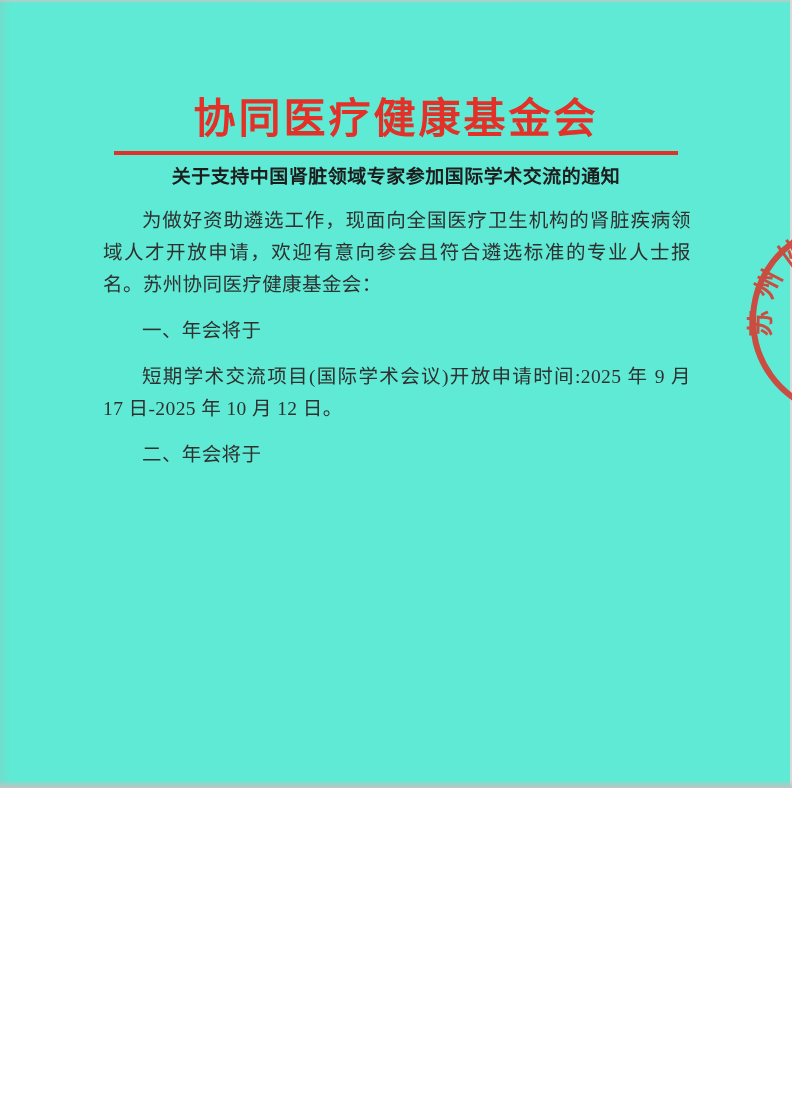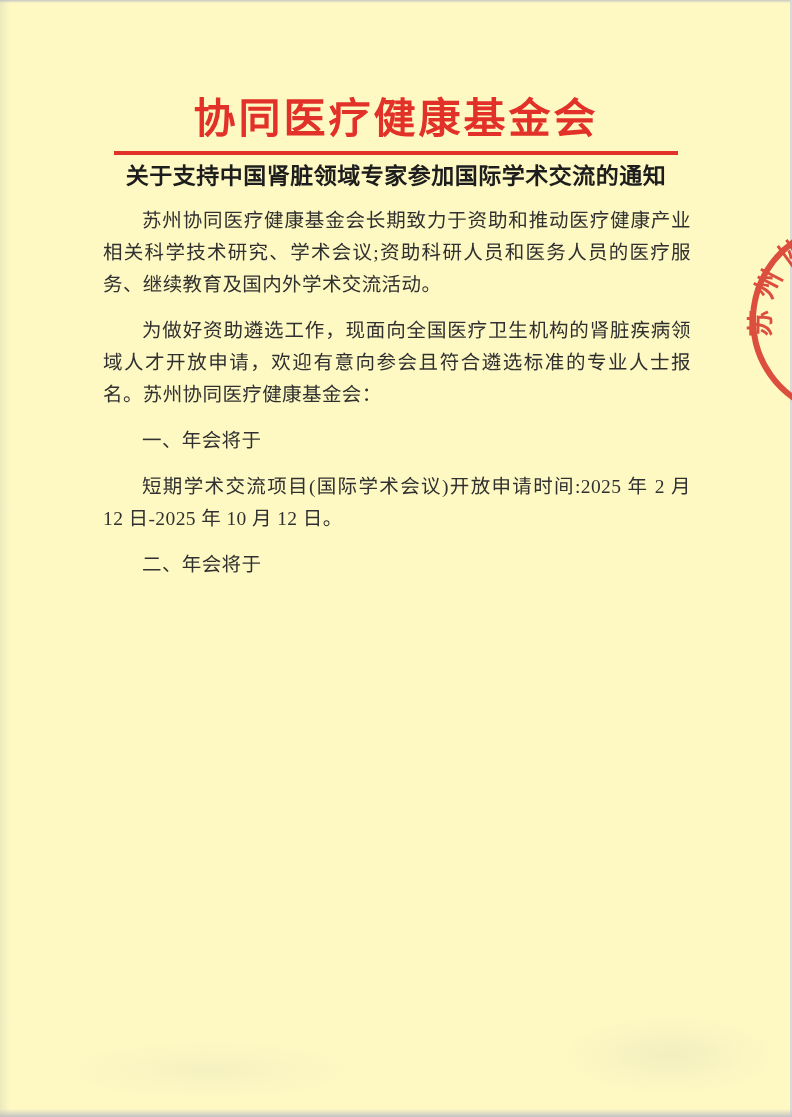--- a/index.html
+++ b/index.html
@@ -1,21 +1,21 @@
 <!DOCTYPE html>
 <html lang="zh-CN"><head>
 <meta charset="utf-8">
 <style>
   html, body { margin: 0; padding: 0; background: #ffffff; }
   .page {
     position: relative;
     width: 792px;
-    height: 1117px;
+    height: 788px;
     margin: 0 auto;
-    background: #fef9c3;
+    background: #5eead4;
     overflow: hidden;
     font-family: "Liberation Serif", "DejaVu Serif", serif;
   }
   
   .edge-top    { position:absolute; top:0; left:0; right:0; height:3px;
                  background: linear-gradient(#c7c7c7, rgba(230,230,230,0)); }
   .edge-right  { position:absolute; top:0; right:0; bottom:0; width:2px; background:#d9d9d9; }
   .edge-bottom { position:absolute; bottom:0; left:0; right:0; height:8px;
                  background: linear-gradient(rgba(250,250,250,0), #c3c3c3); }
   .edge-left   { position:absolute; top:0; left:0; bottom:0; width:10px;
@@ -44,21 +44,21 @@
     line-height: 26px;
     margin-top: 2px;
   }
   .rule {
     width: 564px;
     height: 4px;
     margin: 5px auto 0 auto;
   }
   .doc-title {
     text-align: center;
-    font-size: 23px;
+    font-size: 19px;
     font-weight: 700;
     color: #1d1d1d;
     letter-spacing: 0.5px;
     margin-top: 6px;
     line-height: 32px;
   }
 
   
   .doc-body {
     position: relative;
@@ -96,24 +96,23 @@
   <div class="edge-right"></div>
   <div class="edge-bottom"></div>
   <div class="smudge-1"></div>
   <div class="smudge-2"></div>
 
   <div class="org-cn" style="color: rgb(226, 49, 40);">协同医疗健康基金会</div>
   <div class="rule" style="background: rgb(226, 49, 40);"></div>
   <div class="doc-title">关于支持中国肾脏领域专家参加国际学术交流的通知</div>
 
   <div class="doc-body">
-      <div class="para">苏州协同医疗健康基金会长期致力于资助和推动医疗健康产业相关科学技术研究、学术会议;资助科研人员和医务人员的医疗服务、继续教育及国内外学术交流活动。</div>
       <div class="para">为做好资助遴选工作，现面向全国医疗卫生机构的肾脏疾病领域人才开放申请，欢迎有意向参会且符合遴选标准的专业人士报名。苏州协同医疗健康基金会：</div>
       <div class="sec-heading">一、年会将于</div>
-      <div class="para">短期学术交流项目(国际学术会议)开放申请时间:2025 年 2 月 12 日-2025 年 10 月 12 日。</div>
+      <div class="para">短期学术交流项目(国际学术会议)开放申请时间:2025 年 9 月 17 日-2025 年 10 月 12 日。</div>
       <div class="sec-heading">二、年会将于</div>
     </div>
 
   <svg class="seal" viewBox="0 0 202 202" width="202" height="202" aria-hidden="true">
     <circle cx="101" cy="101" r="95" fill="none" stroke-width="6" stroke="#d8382d"></circle>
     <defs>
       <path id="sealArc" d="M 23,101 A 78,78 0 1,1 179,101 A 78,78 0 1,1 23,101"></path>
     </defs>
     <text font-size="27" font-weight="bold" letter-spacing="9" font-family="Liberation Sans, sans-serif" fill="#d8382d">
       <textPath href="#sealArc" startOffset="2">苏州协同医疗健康基金会</textPath>

